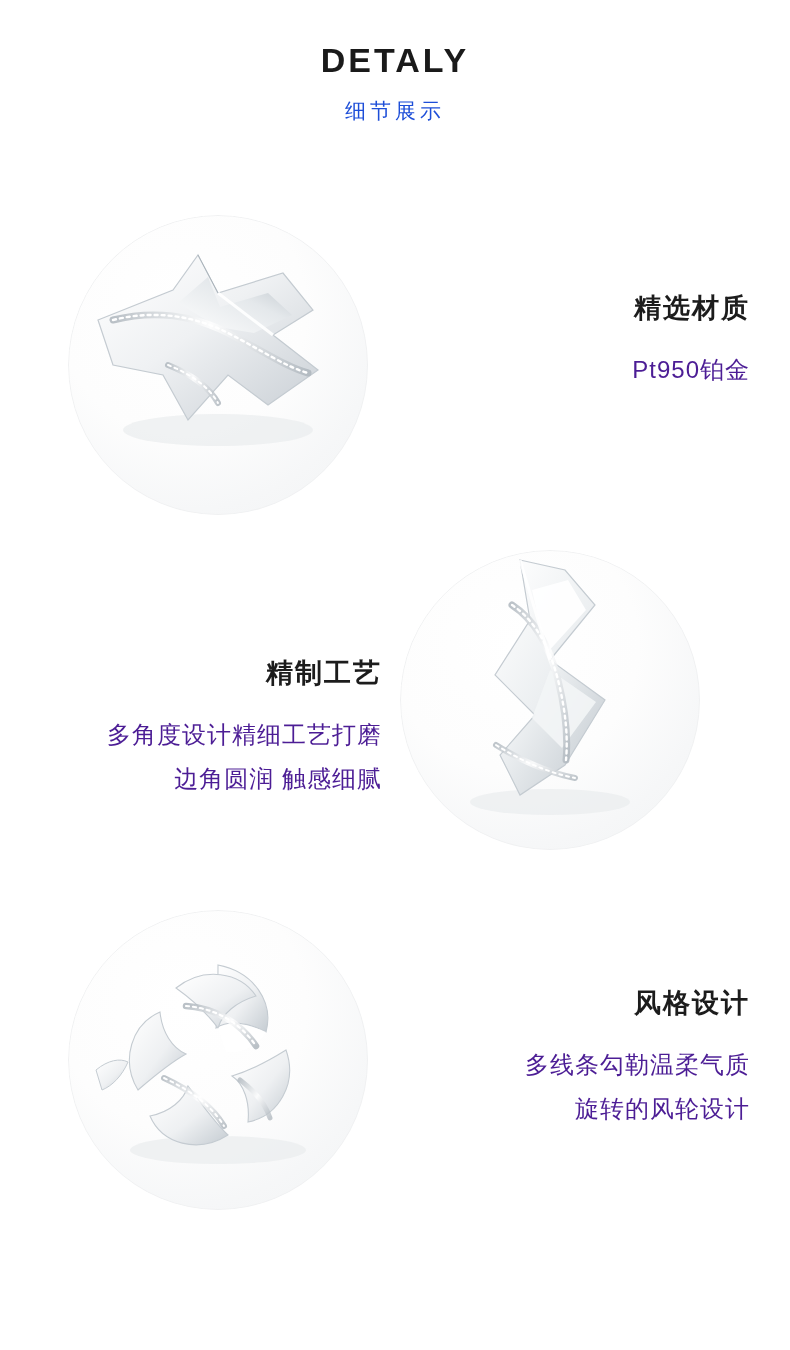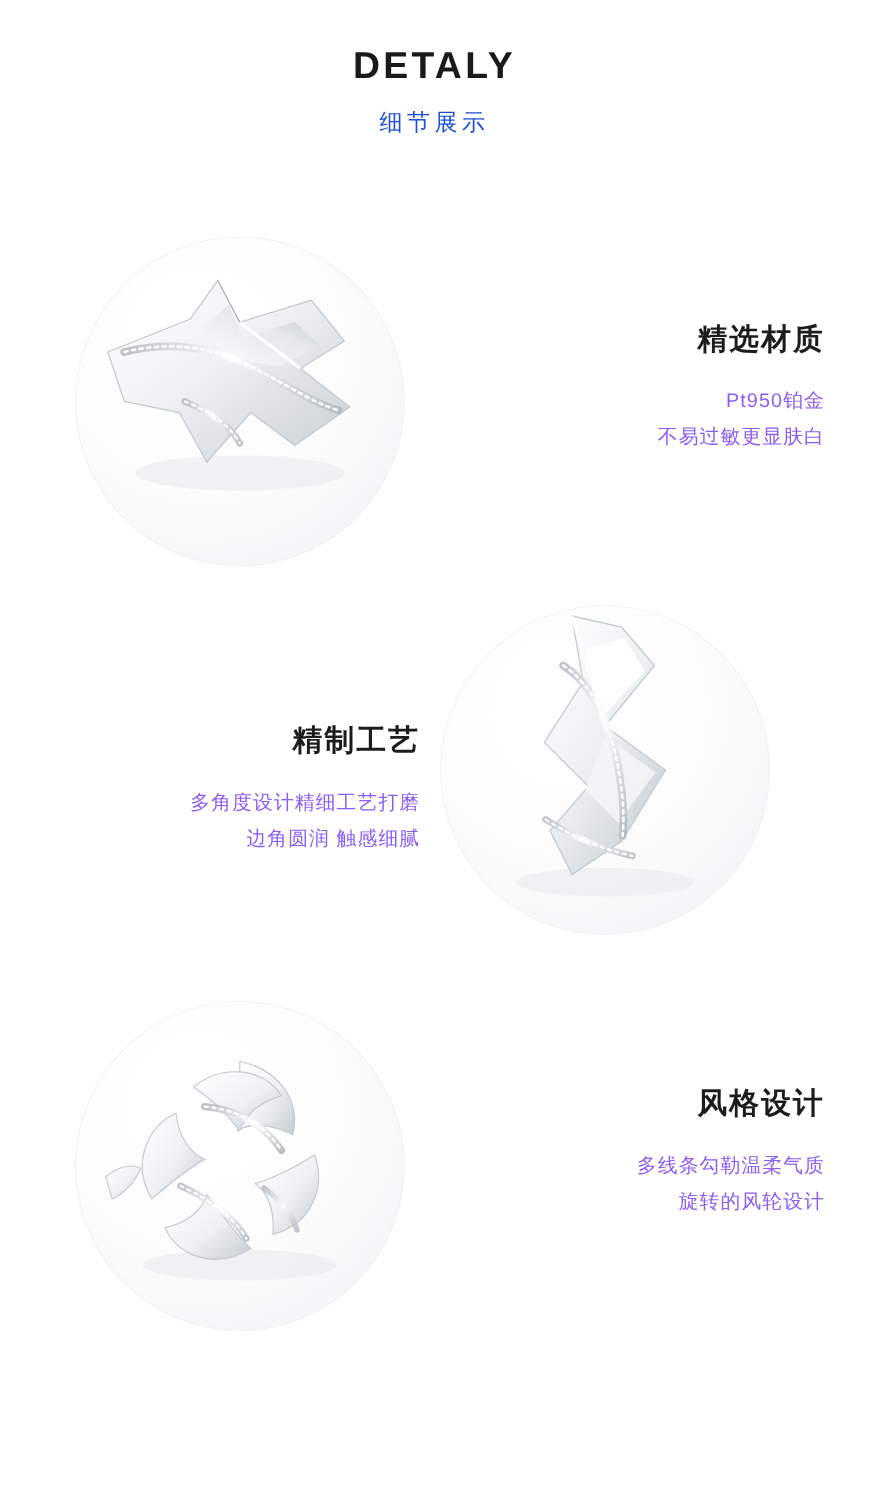--- a/index.html
+++ b/index.html
@@ -98,23 +98,23 @@
   .text-block.left  { left: 52px;  top: 110px; }
 
   .tb-title {
     font-size: 27px;
     font-weight: bold;
     letter-spacing: 2px;
     color: #1c1c1c;
     margin-bottom: 22px;
   }
   .tb-line {
-    font-size: 18px;
+    font-size: 24px;
     letter-spacing: 1px;
-    color: #8b5cf6;
+    color: #4c1d95;
     line-height: 1.85;
   }
 </style>
 </head>
 <body>
 
 <div class="header">
   <div class="header-title">DETALY</div>
   <div class="header-sub">细节展示</div>
 </div>
@@ -155,21 +155,20 @@
 
         <path d="M150 78 L205 120" stroke="#ffffff" stroke-width="3" opacity="0.9" fill="none"></path>
         <path d="M130 40 L150 78" stroke="#9aa3ab" stroke-width="1" opacity="0.6" fill="none"></path>
       </svg>
     </div>
   </div>
 
   <div class="text-block right">
     <div class="tb-title">精选材质</div>
     <div class="tb-line">Pt950铂金</div>
-    <div class="tb-line">不易过敏更显肤白</div>
   </div>
 </div>
 
 <div class="section" id="section-2">
 
   <div class="text-block left">
     <div class="tb-title">精制工艺</div>
     <div class="tb-line">多角度设计精细工艺打磨</div>
     <div class="tb-line">边角圆润 触感细腻</div>
   </div>

